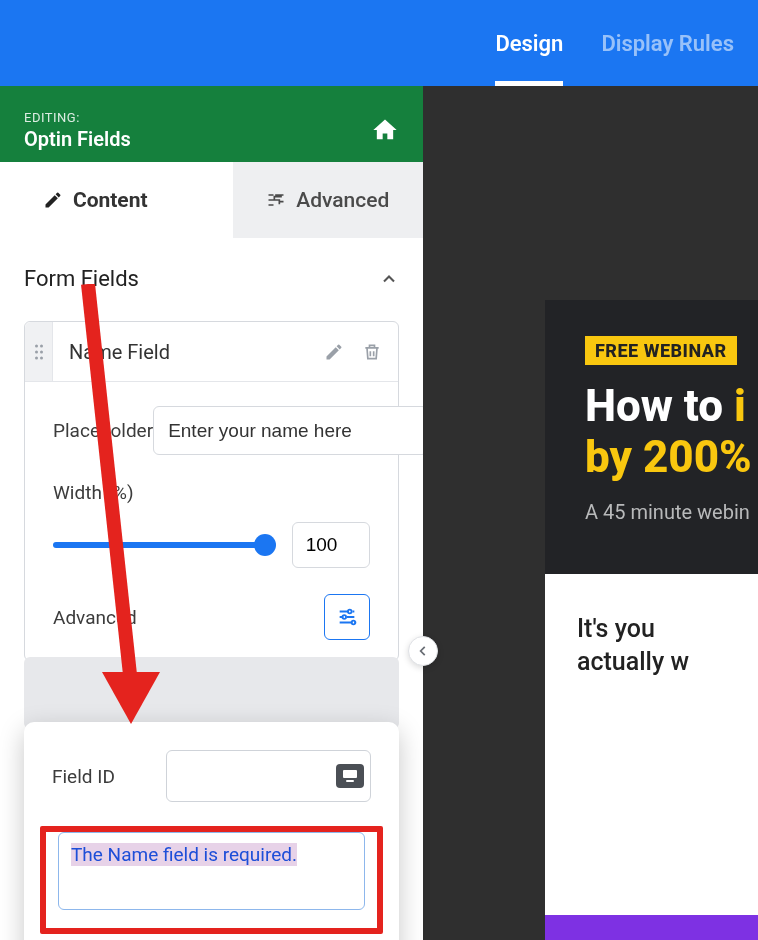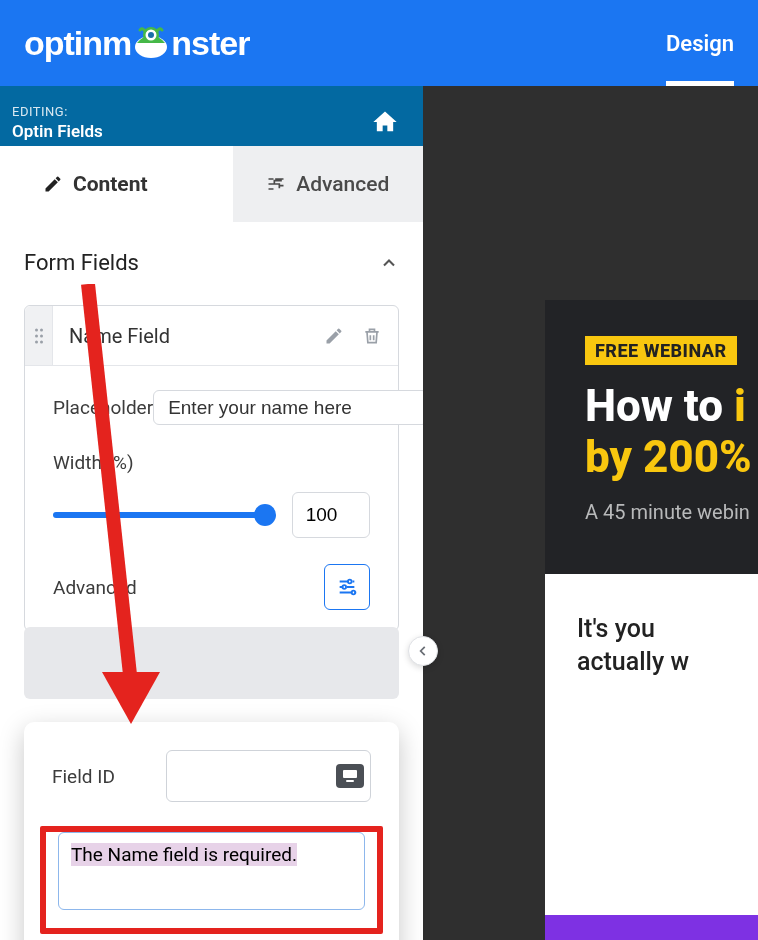--- a/index.html
+++ b/index.html
@@ -60,36 +60,36 @@
     border-top: 5px solid transparent;
     cursor: pointer;
   }
   .top-tab.active {
     color: #fff;
     border-bottom-color: #fff;
   }
 
   
   .editing-bar {
-    background: #0369a1;
-    height: 60px;
-    padding: 12px 24px 0 12px;
+    background: #15803d;
+    height: 76px;
+    padding: 12px 24px 0 24px;
     color: #fff;
     display: flex;
     align-items: center;
     justify-content: space-between;
     width: 423px;
   }
   .editing-label {
     font-size: 13px;
     letter-spacing: 0.5px;
     color: rgba(255,255,255,0.85);
   }
   .editing-title {
-    font-size: 17px;
+    font-size: 20px;
     font-weight: 600;
     color: #fff;
     margin-top: 2px;
   }
   .home-icon {
     color: #fff;
     cursor: pointer;
     display:flex;
     align-items:center;
   }
@@ -196,21 +196,21 @@
     align-items: center;
     margin-bottom: 26px;
   }
   .row-label {
     width: 120px;
     font-size: 19px;
     color: #3c3c3c;
   }
   .text-input {
     flex: 1;
-    height: 35px;
+    height: 49px;
     border: 1px solid #d6d9de;
     border-radius: 6px;
     padding: 0 14px;
     font-size: 19px;
     color: #333;
   }
 
   .slider-wrap {
     display: flex;
     align-items: center;
@@ -337,21 +337,21 @@
     height: 78px;
     border: 1.5px solid #8db7ec;
     border-radius: 6px;
     padding: 10px 12px;
     font-size: 19px;
     resize: none;
   }
   .err-input-text {
     background: #e7d2e8;
     display: inline;
-    color: #000000;
+    color: #1d4ed8;
     margin-top: 48px;
   }
 
   
   .add-field {
     margin: -4px 24px 0 24px;
     background: #e7e8eb;
     height: 72px;
     border-radius: 6px;
     display: flex;
@@ -465,39 +465,23 @@
     left: 0;
     right: 0;
     height: 25px;
     background: #7e31e3;
   }
 </style>
 </head>
 <body>
 
 <div class="top-header">
-  <div class="logo-wrap">
-    <span class="logo-text">
-      <span>optinm</span>
-      <span class="logo-monster">
-        <svg width="40" height="40" viewBox="0 0 40 40">
-          <ellipse cx="20" cy="26" rx="16" ry="11" fill="#fff"></ellipse>
-          <path d="M6 22 Q20 6 34 22" fill="#46b848"></path>
-          <circle cx="20" cy="14" r="8" fill="#46b848"></circle>
-          <circle cx="20" cy="14" r="5.5" fill="#fff"></circle>
-          <circle cx="20" cy="14" r="3" fill="#1a6fa8"></circle>
-          <path d="M9 9 Q11 6 14 10" stroke="#46b848" stroke-width="3" fill="none" stroke-linecap="round"></path>
-          <path d="M31 9 Q29 6 26 10" stroke="#46b848" stroke-width="3" fill="none" stroke-linecap="round"></path>
-        </svg>
-      </span>
-      <span>nster</span>
-    </span>
-  </div>
   <div class="top-tabs">
     <div class="top-tab active">Design</div>
+    <div class="top-tab">Display Rules</div>
   </div>
 </div>
 
 <div class="sidebar">
 
   <div class="editing-bar">
     <div>
       <div class="editing-label">EDITING:</div>
       <div class="editing-title">Optin Fields</div>
     </div>

